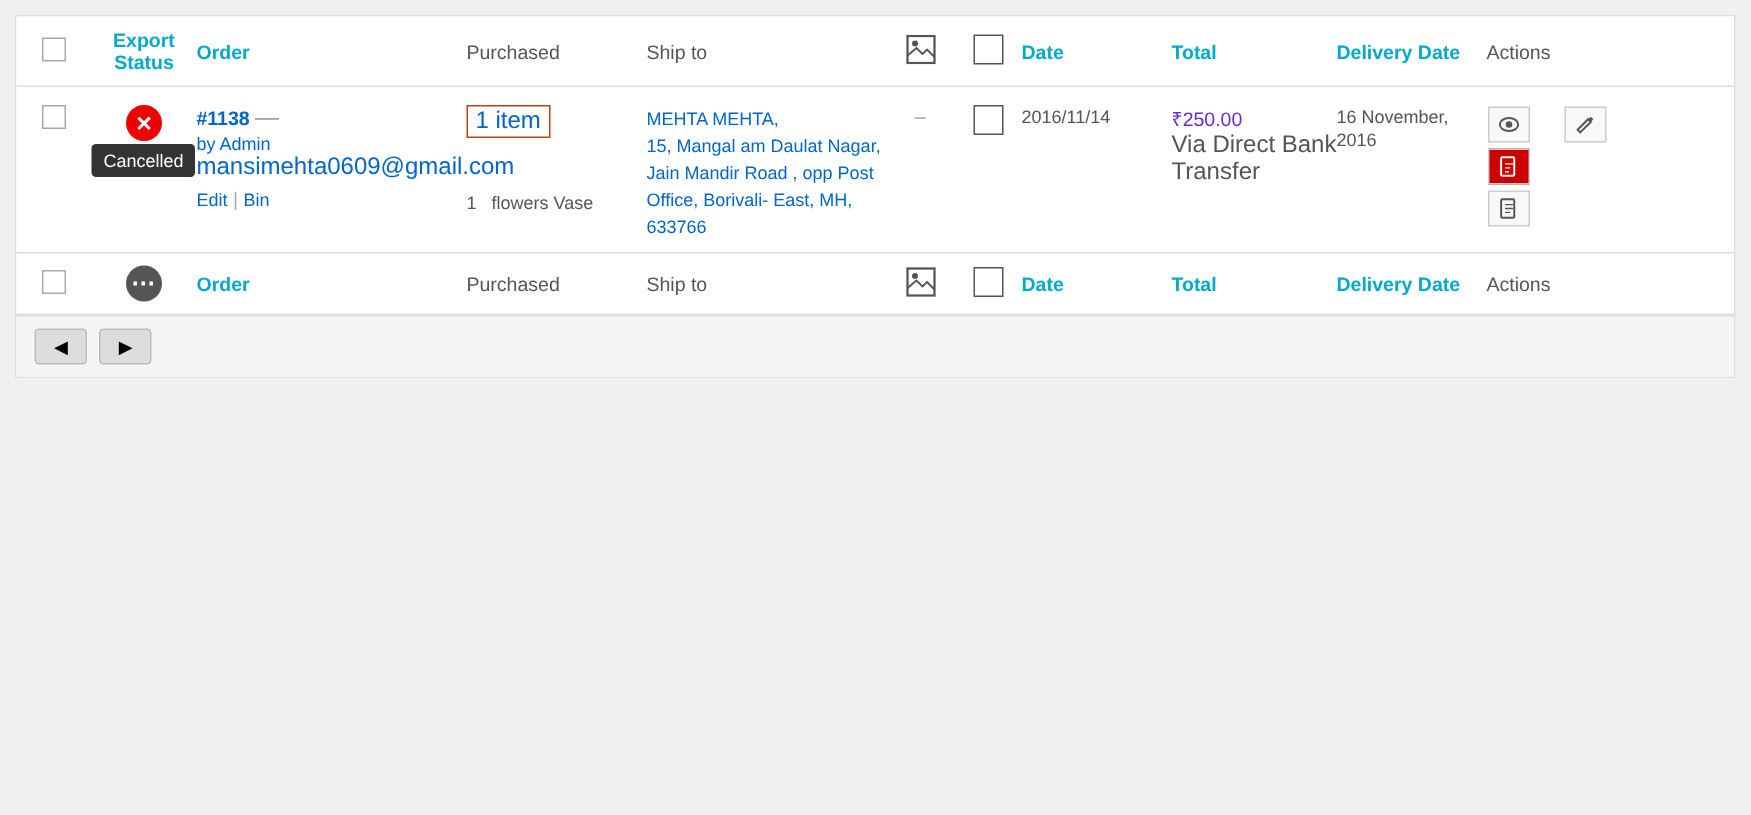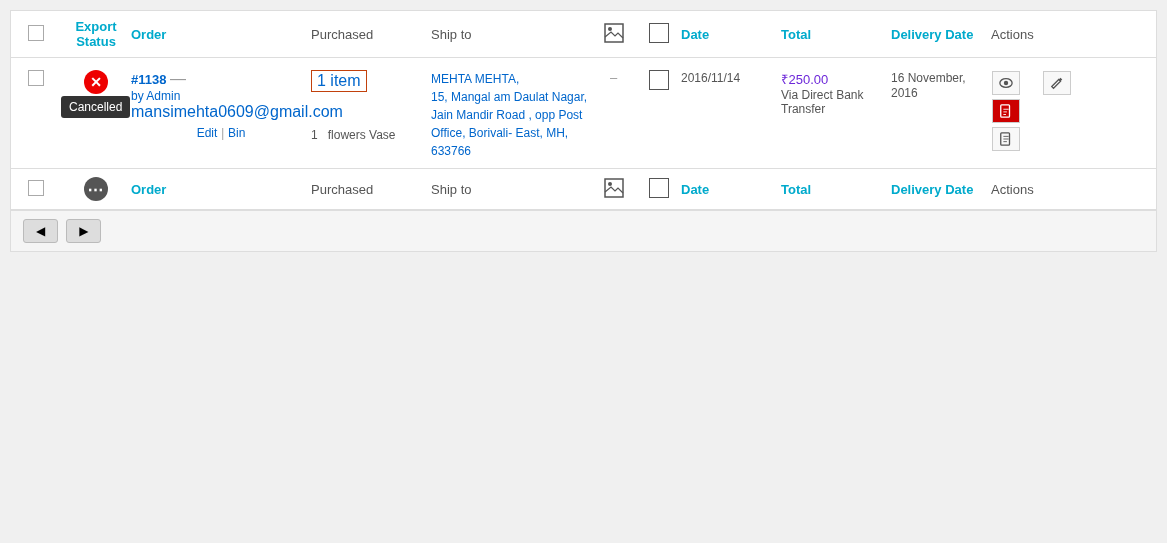--- a/index.html
+++ b/index.html
@@ -121,21 +121,21 @@
     .dash { color: #999; }
 
     .square-icon {
       width: 20px; height: 20px;
       border: 1px solid #555;
       display: inline-block;
     }
 
     .date-text { color: #555; font-size: 12px; }
     .total-amount { color: #6d28d9; font-size: 13px; }
-    .total-via { color: #555; font-size: 12px; }
+    .total-via { color: #555; font-size: 16px; }
 
     
     .action-btn {
       display: inline-flex;
       align-items: center;
       justify-content: center;
       width: 28px; height: 24px;
       border: 1px solid #ccc;
       background: #f8f8f8;
       cursor: pointer;
@@ -230,21 +230,21 @@
       <div>
         <a class="order-link">#1138</a>
         <span class="minus-dash"> — </span>
       </div>
       <div>
         <span class="order-link" style="font-size:12px; font-weight:normal;">by Admin</span>
       </div>
       <div>
         <span class="order-email">mansimehta0609@gmail.com</span>
       </div>
-      <div style="margin-top:4px;text-align:center;">
+      <div style="margin-top:4px;">
         <a class="order-edit">Edit</a>
         <span class="separator"> | </span>
         <a class="order-bin">Bin</a>
       </div>
     </div>
     <div class="col-purchased" style="padding-top:4px;">
       <div>
         <span class="item-badge">1 item</span>
       </div>
       <div style="margin-top:20px; color:#555; font-size:12px;">

